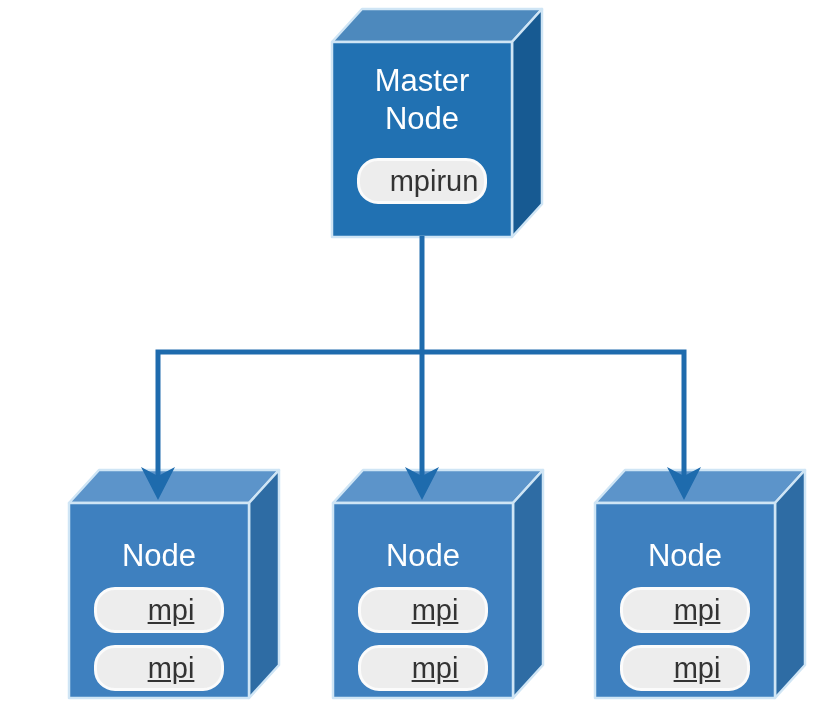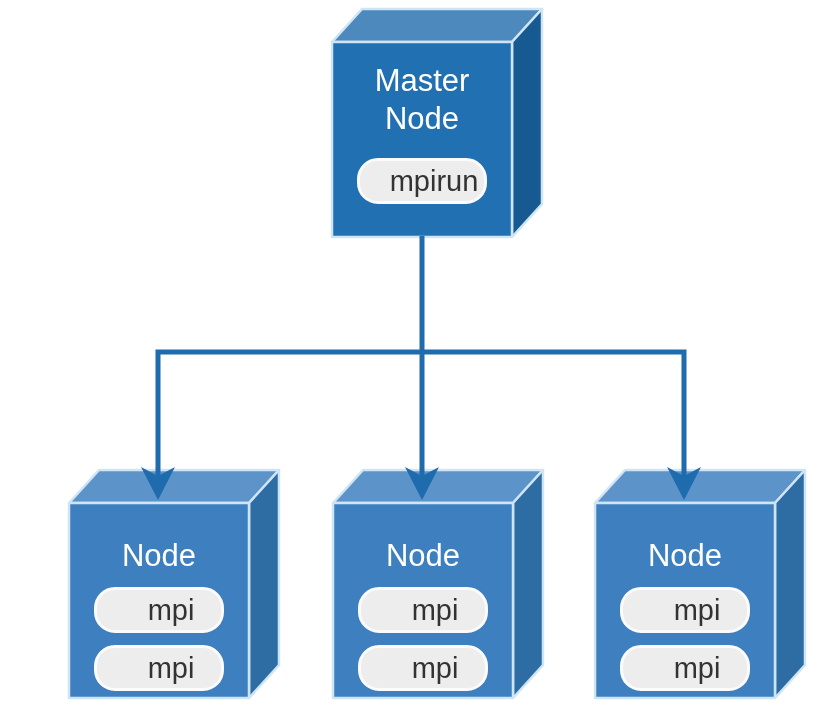--- a/index.html
+++ b/index.html
@@ -67,21 +67,21 @@
     border-radius: 21px;
     display: flex;
     align-items: center;
     justify-content: center;
     font-size: 29px;
     color: var(--chip-text);
     flex: none;
     padding-left: 24px;
   }
   .master .chip { margin-top: 20px; }
-  .worker .chip { margin-top: 12px; }
+  .worker .chip { margin-top: 12px; text-decoration: underline; }
 
   #connectors {
     position: absolute;
     left: 0; top: 0;
     width: 835px;
     height: 708px;
     pointer-events: none;
   }
   #connectors path {
     stroke: var(--connector);

